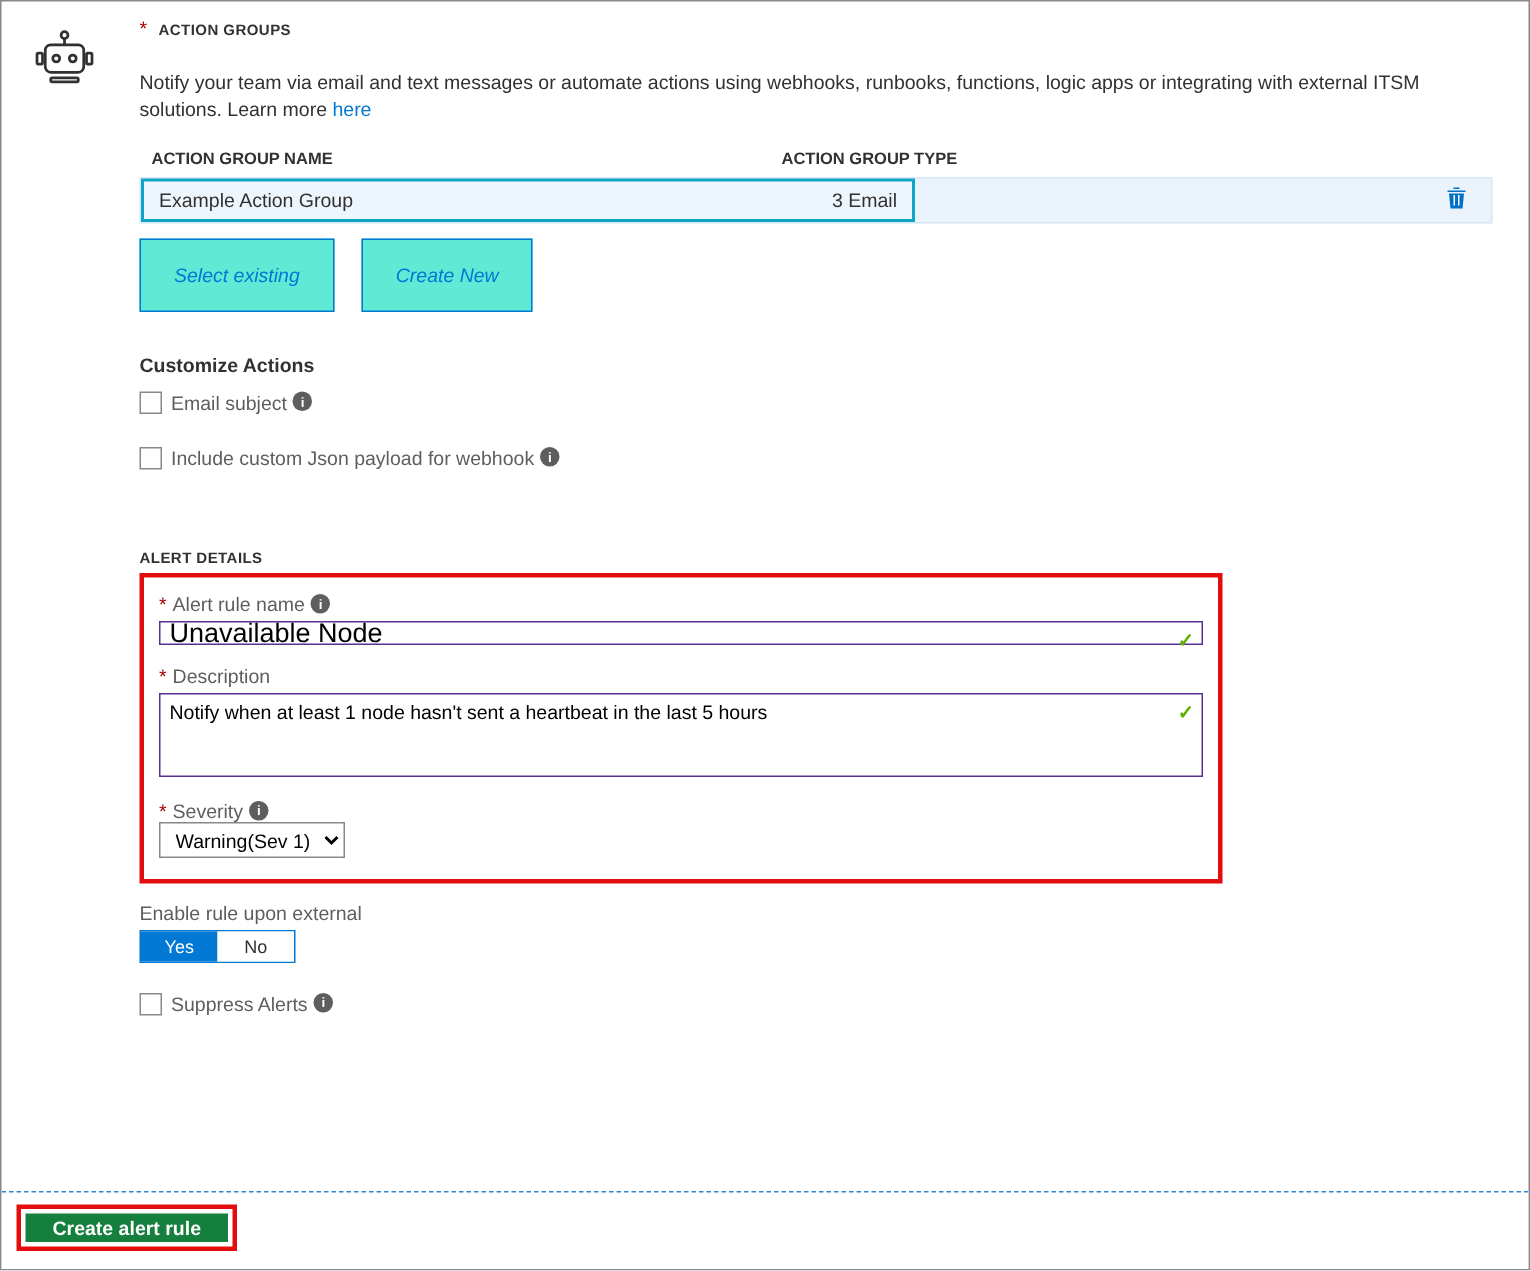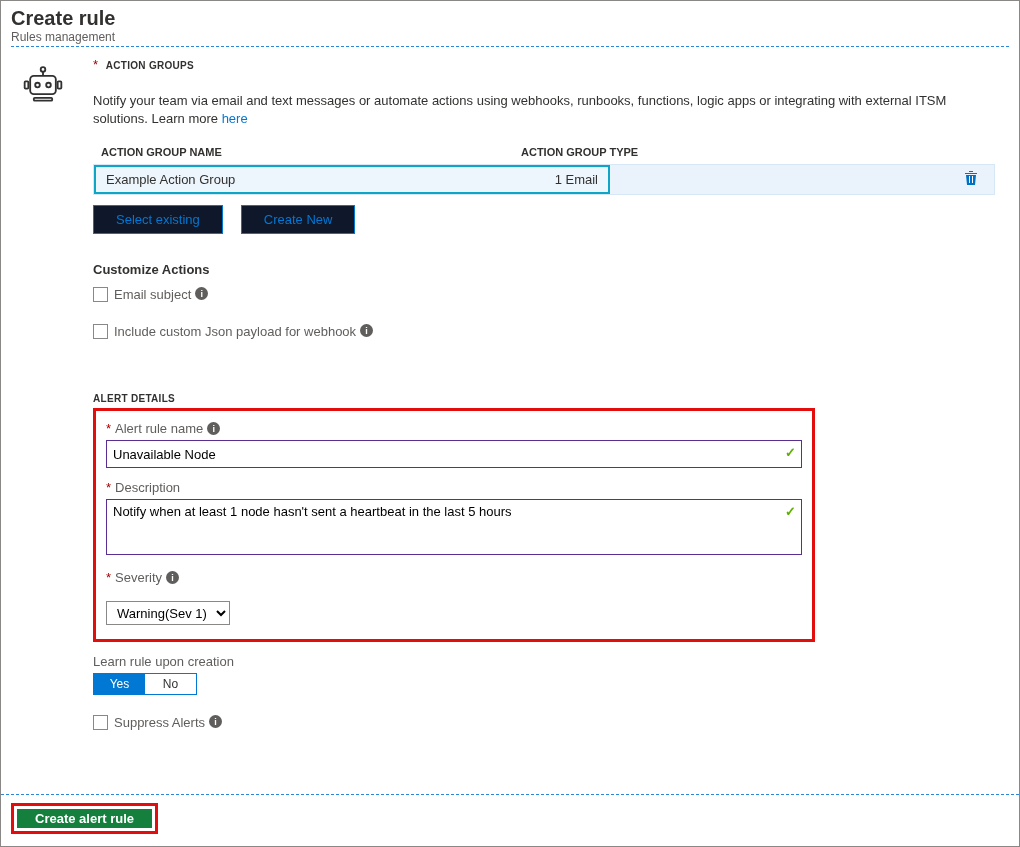--- a/index.html
+++ b/index.html
@@ -17,53 +17,48 @@
   .sect-title { font-weight:700; font-size:10px; letter-spacing:.3px; }
   .desc { font-size:13px; color:#323130; margin-top:20px; line-height:1.4; }
   .desc a { color:#0078d4; text-decoration:none; }
   .col-headers { display:flex; font-size:11px; font-weight:700; margin-top:18px; padding:0 4px 6px 8px; color:#323130; }
   .col-headers .c1 { width:420px; }
   .ag-row-wrap { display:flex; align-items:stretch; background:#eaf3fb; border:1px solid #d6e7f5; }
   .ag-cell1 { width:516px; border:2px solid #0ea5c6; background:#eef6fd; padding:5px 10px; display:flex; justify-content:space-between; align-items:center; font-size:13px; }
   .ag-cell2 { flex:1; display:flex; justify-content:flex-end; align-items:center; padding-right:16px; }
   .trash { color:#0071c5; font-size:15px; cursor:pointer; }
   .btn-row { margin-top:10px; display:flex; gap:18px; }
-  .btn-outline { border:1px solid #0078d4; color:#0078d4; background:#0f172a; padding:6px 22px; font-size:13px; cursor:pointer; }
+  .btn-outline { border:1px solid #0078d4; color:#0078d4; background:#5eead4; padding:16px 22px; font-size:13px; cursor:pointer;font-style:italic; }
   .sub-heading { font-weight:700; font-size:13px; margin-top:28px; }
   .chk-row { display:flex; align-items:flex-start; margin-top:10px; color:#605e5c; font-size:13px; }
   .chk { width:15px; height:15px; border:1px solid #8a8886; margin-right:6px; flex:none; background:#fff; cursor:pointer; }
   .info-icon { display:inline-flex; width:13px; height:13px; border-radius:50%; background:#605e5c; color:#fff; font-size:9px; align-items:center; justify-content:center; margin-left:4px; font-weight:600; cursor:default; }
   .alert-block { margin-top:54px; }
   .red-box { border:3px solid #e40d0d; padding:6px 10px 14px 10px; margin-top:4px; width:722px; }
   .field-label { font-size:13px; color:#605e5c; margin-top:4px; display:flex; align-items:center; }
   .input-wrap { position:relative; margin-top:4px; }
-  .txt { width:100%; border:1px solid #5b2e91; padding:4px 24px 4px 6px; font-size:13px; height:28px; }
+  .txt { width:100%; border:1px solid #5b2e91; padding:4px 24px 4px 6px; font-size:18px; height:16px; }
   .txtarea { width:100%; border:1px solid #5b2e91; padding:4px 32px 4px 6px; font-size:13px; height:56px; resize:none; }
   .valid-check { position:absolute; right:6px; top:5px; color:#5fb000; font-weight:700; }
-  .sev-select { margin-top:16px; border:1px solid #8a8886; padding:3px 6px 3px 6px; font-size:13px; width:124px; height:24px; background:#fff; }
+  .sev-select { margin-top:0; border:1px solid #8a8886; padding:3px 6px 3px 6px; font-size:13px; width:124px; height:24px; background:#fff; }
   .enable-label { font-size:13px; color:#605e5c; margin-top:12px; }
   .toggle { display:flex; width:104px; border:1px solid #0078d4; margin-top:4px; height:22px; font-size:12px; }
   .tg { flex:1; display:flex; align-items:center; justify-content:center; cursor:pointer; }
   .tg.on { background:#0078d4; color:#fff; }
   .tg.off { background:#fff; color:#323130; }
   .footer { position:absolute; left:0; right:0; bottom:0; border-top:1px dashed #2b88d8; padding:8px 10px 12px 10px; background:#fff; }
   .create-wrap { display:inline-block; border:3px solid #e40d0d; padding:3px; }
   .btn-primary { background:#15803d; color:#fff; border:none; padding:2px 18px; font-size:13px; font-weight:600; cursor:pointer; }
   
   .robot-svg { margin-top:6px; }
 </style>
 </head>
 <body>
 
 <div class="window">
-  <div class="header">
-    <h1>Create rule</h1>
-    <div class="subtitle">Rules management</div>
-    <div class="dashed"></div>
-  </div>
 
   <div class="body">
     <div class="section">
       <div class="icon-col">
         <svg class="robot-svg" width="44" height="44" viewBox="0 0 48 48" fill="none" stroke="#323130" stroke-width="2">
           <circle cx="24" cy="7" r="2.5"></circle>
           <line x1="24" y1="9.5" x2="24" y2="14"></line>
           <rect x="10" y="14" width="28" height="20" rx="4"></rect>
           <circle cx="18" cy="24" r="2.5"></circle>
           <circle cx="30" cy="24" r="2.5"></circle>
@@ -82,21 +77,21 @@
         </div>
 
         <div class="col-headers">
           <div class="c1">ACTION GROUP NAME</div>
           <div>ACTION GROUP TYPE</div>
         </div>
 
         <div class="ag-row-wrap">
           <div class="ag-cell1">
             <span>Example Action Group</span>
-            <span>1 Email</span>
+            <span>3 Email</span>
           </div>
           <div class="ag-cell2">
             <span class="trash">
               <svg width="14" height="16" viewBox="0 0 14 16" fill="#0071c5">
                   <path d="M1 3h12v1H1zM5 1h4v1H5zM2 5h10l-1 10H3z"></path>
                   <rect x="5" y="6" width="1" height="7" fill="#fff"></rect>
                   <rect x="8" y="6" width="1" height="7" fill="#fff"></rect>
                 </svg>
             </span>
           </div>
@@ -144,21 +139,21 @@
             <div class="field-label" style="margin-top:12px;">
               <span class="req">*</span>
               <span>Severity</span>
               <span class="info-icon">i</span>
             </div>
             <select class="sev-select">
               <option>Warning(Sev 1)</option>
             </select>
           </div>
 
-          <div class="enable-label">Learn rule upon creation</div>
+          <div class="enable-label">Enable rule upon external</div>
           <div class="toggle">
             <div class="tg on">Yes</div>
             <div class="tg off">No</div>
           </div>
 
           <div class="chk-row" style="margin-top:20px;">
             <div class="chk"></div>
             <span>Suppress Alerts</span>
             <span class="info-icon">i</span>
           </div>

